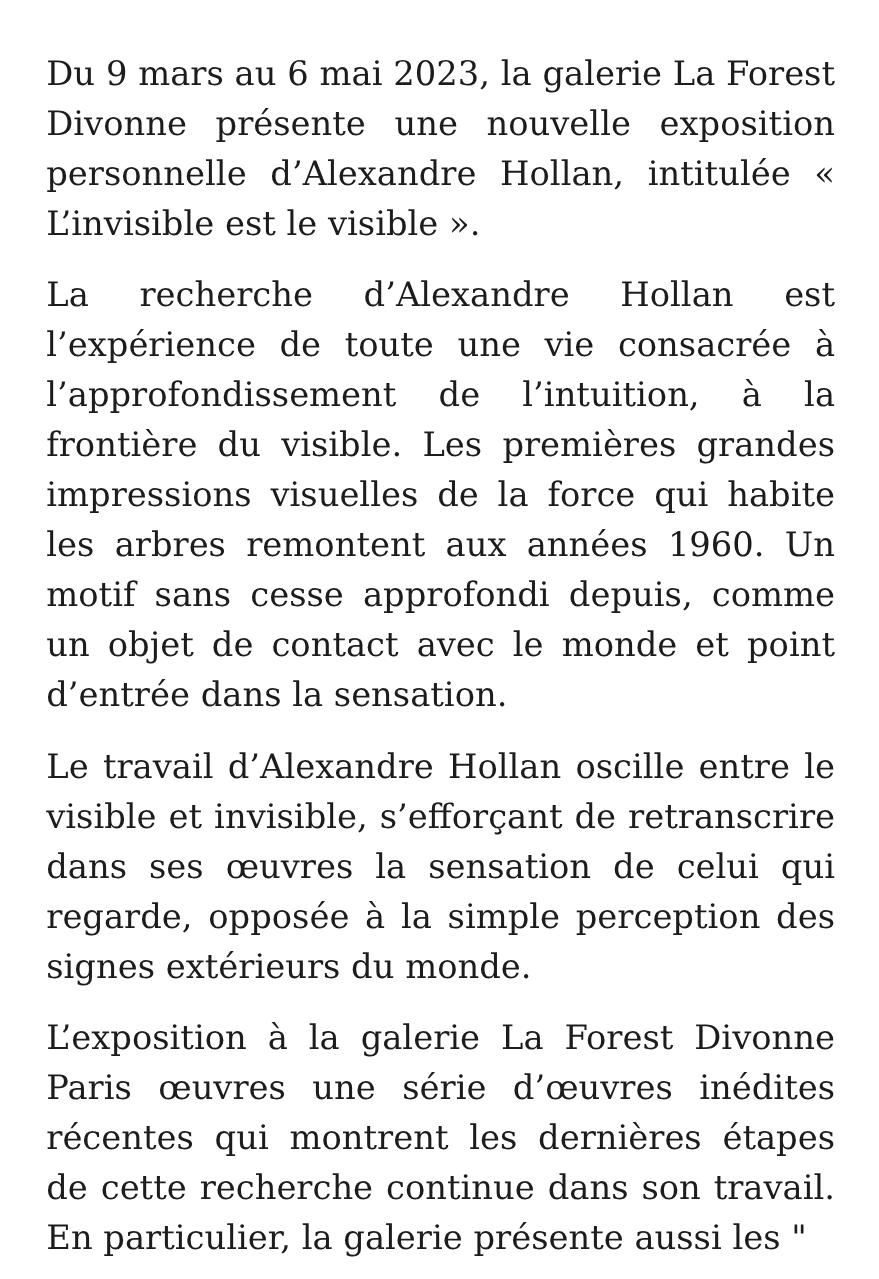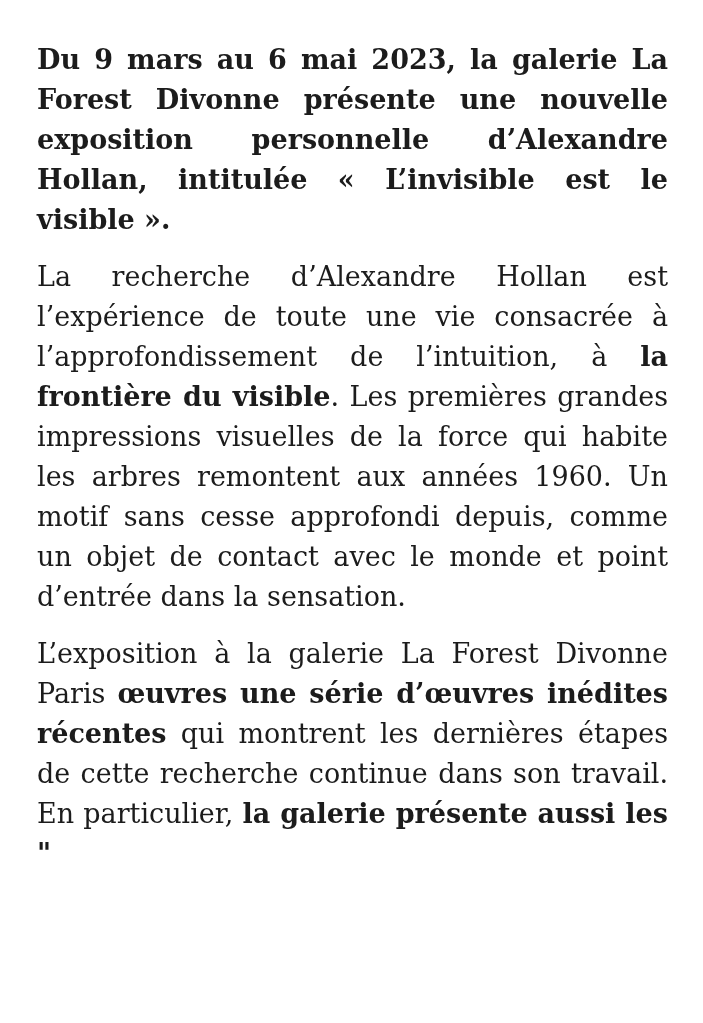--- a/index.html
+++ b/index.html
@@ -19,22 +19,23 @@
     font-family: "DejaVu Serif", "Liberation Serif", serif;
     color: #1c1c1c;
   }
   p.para {
     margin: 0 0 17px 0;
     font-size: 27px;
     line-height: 40px;
     text-align: justify;
     text-justify: inter-word;
   }
-  .b { font-weight: bold; }
+  .b { font-weight: normal; }
 </style>
 </head>
 <body style="background: rgb(255, 255, 255);">
 
 <div class="article" style="color: rgb(28, 28, 28);">
     <p class="para"><span class="b">Du 9 mars au 6 mai 2023, la galerie La Forest Divonne présente une nouvelle exposition personnelle d’Alexandre Hollan, intitulée « L’invisible est le visible ».</span></p>
     <p class="para"><span>La recherche d’Alexandre Hollan est l’expérience de toute une vie consacrée à l’approfondissement de l’intuition, à </span><span class="b">la frontière du visible</span><span>. Les premières grandes impressions visuelles de la force qui habite les arbres remontent aux années 1960. Un motif sans cesse approfondi depuis, comme un objet de contact avec le monde et point d’entrée dans la sensation.</span></p>
+    <p class="para"><span class="b">Le travail d’Alexandre Hollan oscille entre le visible et invisible</span><span>, s’efforçant de retranscrire dans ses œuvres la sensation de celui qui regarde, opposée à la simple perception des signes extérieurs du monde.</span></p>
     <p class="para"><span>L’exposition à la galerie La Forest Divonne Paris </span><span class="b">œuvres une série d’œuvres inédites récentes</span><span> qui montrent les dernières étapes de cette recherche continue dans son travail. En particulier, </span><span class="b">la galerie présente aussi les "</span></p>
   </div>
 
 </body></html>

